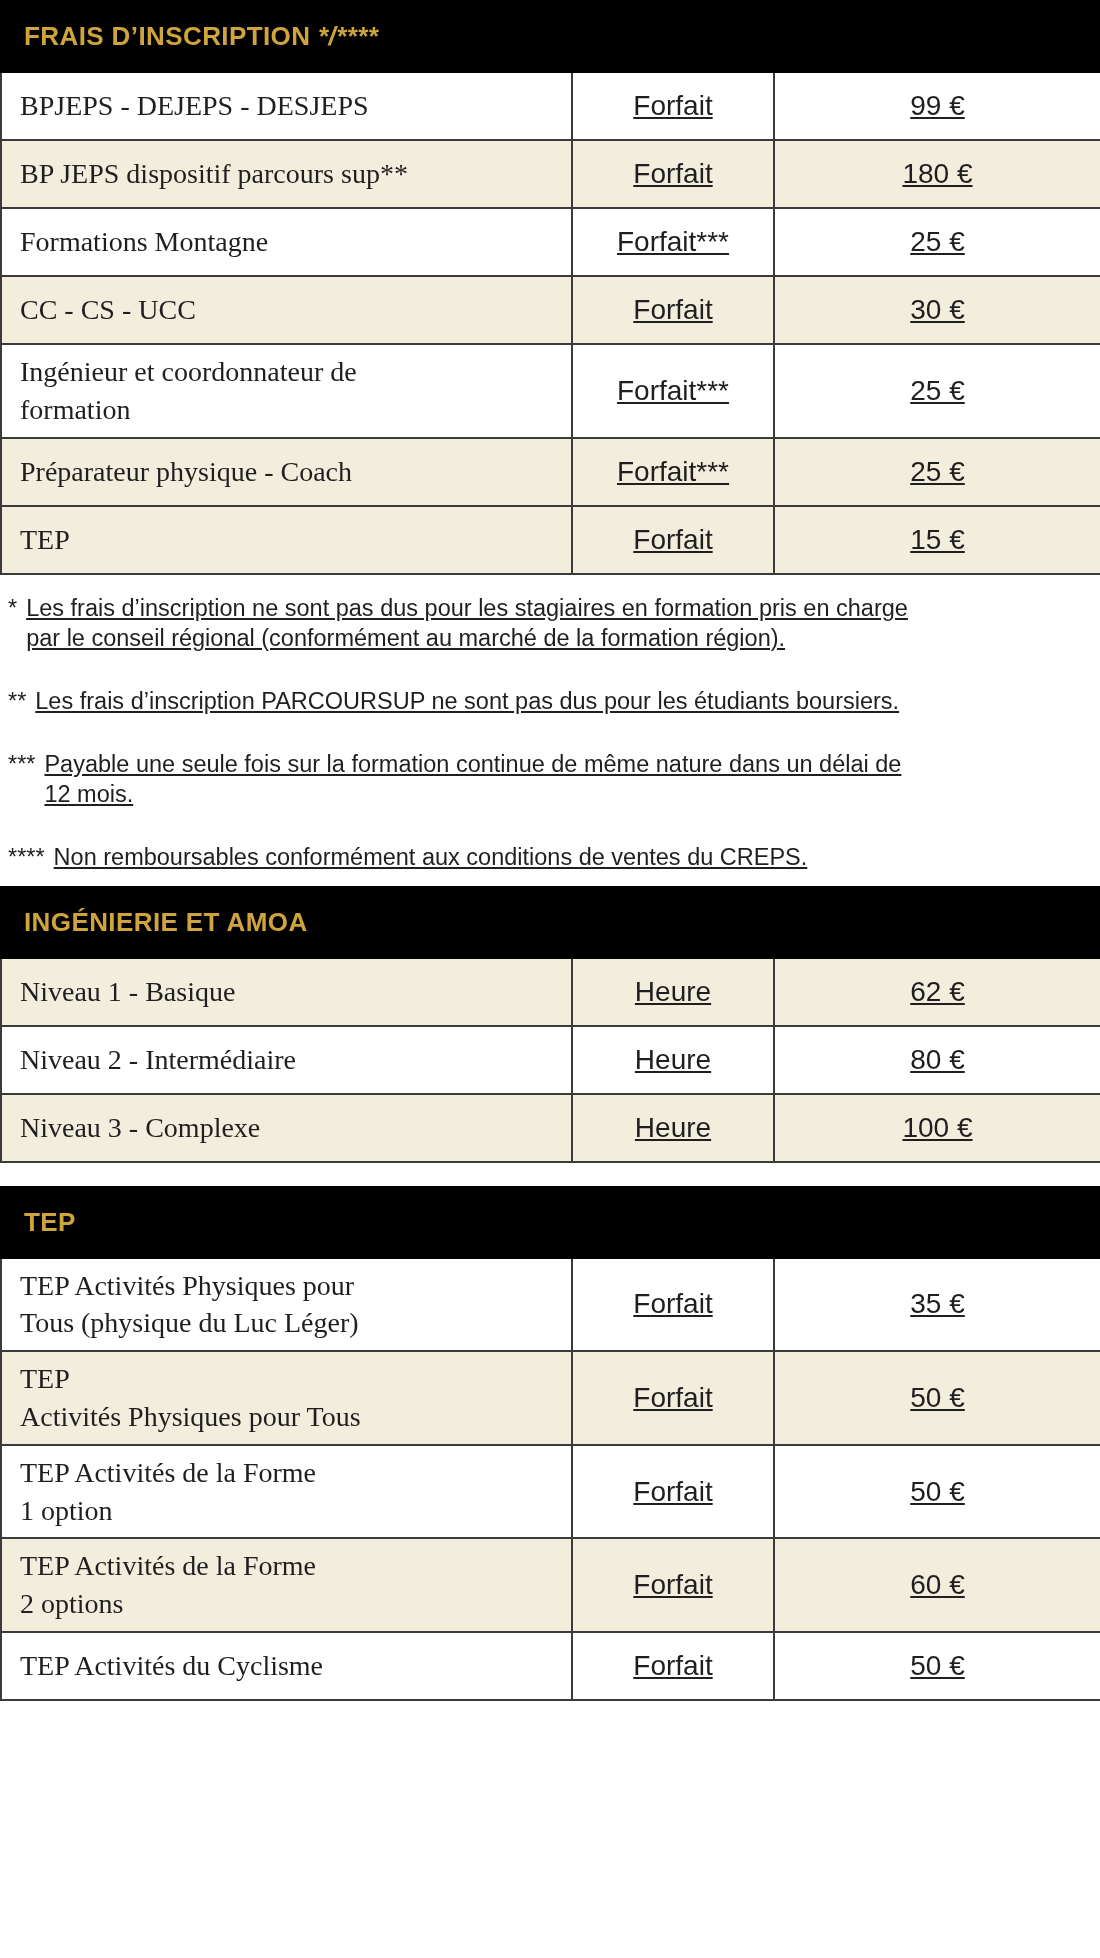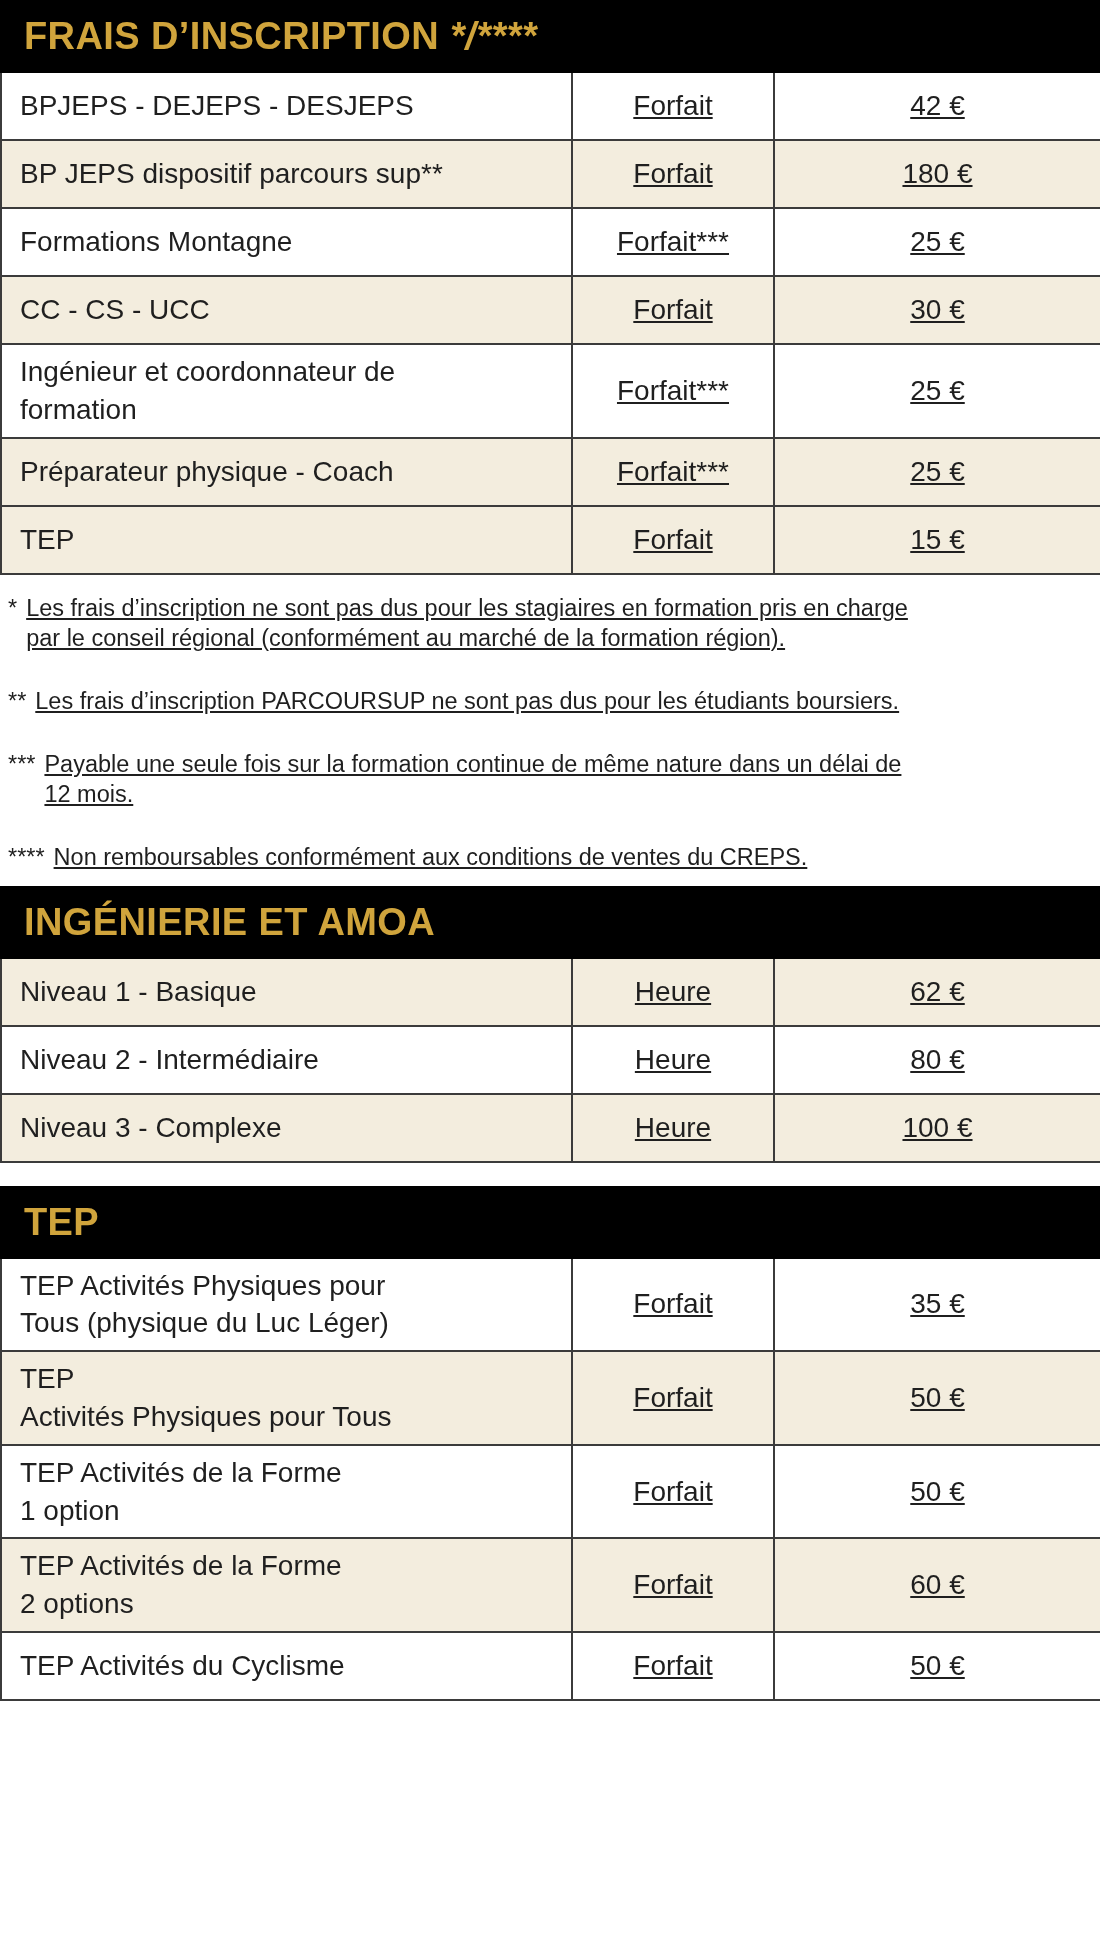--- a/index.html
+++ b/index.html
@@ -10,41 +10,42 @@
     -webkit-font-smoothing:antialiased;
   }
   table.pricing {
     border-collapse:collapse;
     width:1100px;
     table-layout:fixed;
   }
   th.section-header {
     background:#000000;
     color:#d0a43c;
-    font-size:38px;
+    font-size:26px;
     font-weight:700;
     text-align:left;
     letter-spacing:0.4px;
     padding:0 10px 0 22px;
     height:69px;
     border:2px solid #000000;
   }
   th.section-header .suffix { font-style:italic; }
   td {
     border:2px solid #3b3b3b;
     font-size:28px;
     font-weight:300;
     vertical-align:middle;
     background:#ffffff;
   }
   td.label {
     text-align:left;
     padding:8px 14px 8px 18px;
     white-space:pre-line;
     line-height:1.35;
+    font-family:Liberation Serif, serif;
   }
   td.unit, td.price { text-align:center; padding:8px 6px;text-decoration:underline; }
   tr.beige td { background:#f3edde;margin-top:28px; }
   tr.h1 { height:68px; }
   tr.h2 { height:77px; }
   .footnotes { padding:18px 12px 0 8px; }
   .footnote {
     display:flex;
     align-items:flex-start;
     font-size:23.5px;
@@ -70,21 +71,21 @@
   <tbody>
       <tr>
     <th class="section-header" colspan="3">
       <span>FRAIS D’INSCRIPTION</span>
       <span class="suffix">*/****</span>
     </th>
   </tr>
   <tr class="h1">
     <td class="label">BPJEPS - DEJEPS - DESJEPS</td>
     <td class="unit">Forfait</td>
-    <td class="price">42 €</td>
+    <td class="price">99 €</td>
   </tr>
   <tr class="h1 beige">
     <td class="label">BP JEPS dispositif parcours sup**</td>
     <td class="unit">Forfait</td>
     <td class="price">180 €</td>
   </tr>
   <tr class="h1">
     <td class="label">Formations Montagne</td>
     <td class="unit">Forfait***</td>
     <td class="price">25 €</td>

